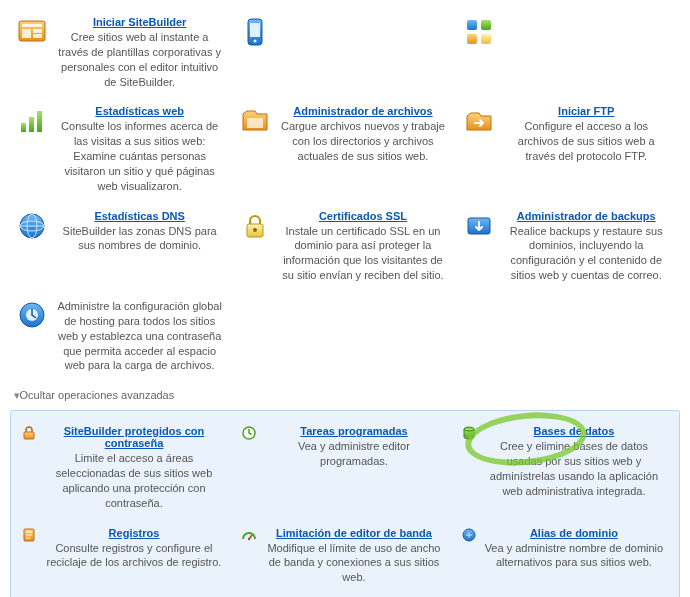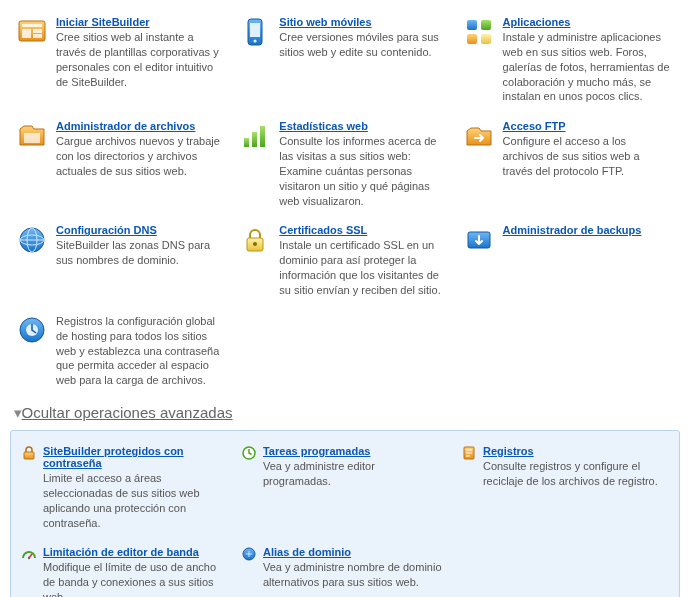--- a/index.html
+++ b/index.html
@@ -8,20 +8,21 @@
     padding: 10px;
     font-family: Tahoma, Arial, sans-serif;
     font-size: 11px;
     color: #444;
     background: #fff;
     width: 690px;
   }
   .section {
     display: flex;
     flex-wrap: wrap;
+    text-align: center;
   }
   .item {
     width: 33.33%;
     padding: 6px 10px 10px 6px;
     display: flex;
     align-items: flex-start;
   }
   .icon {
     width: 32px;
     height: 32px;
@@ -52,22 +53,21 @@
   .desc {
     color: #555;
     font-size: 11px;
     line-height: 1.35;
   }
   .toggle-row {
     padding: 6px 4px 8px 4px;
   }
   .toggle {
     color: #666;
-    text-decoration: underline;
-    font-size: 15px;
+    font-size: 11px;
     cursor: pointer;
   }
   .toggle::before {
     content: "▾ ";
     color: #888;
     text-decoration: none;
     display: inline-block;
   }
   .advanced-box {
     border: 1px solid #b9d4ec;
@@ -130,100 +130,98 @@
       <div class="body"><a class="title" href="#">Iniciar SiteBuilder</a><div class="desc">Cree sitios web al instante a través de plantillas corporativas y personales con el editor intuitivo de SiteBuilder.</div></div>
     </div>
     <div class="item">
       <span class="icon">
         <svg width="32" height="32" viewBox="0 0 32 32">
           <rect x="9" y="3" width="14" height="26" rx="3" fill="url(#gBlue)" stroke="#15589b"></rect>
           <rect x="11" y="7" width="10" height="14" fill="#dff0ff"></rect>
           <circle cx="16" cy="25" r="1.6" fill="#dff0ff"></circle>
         </svg>
       </span>
-      <div class="body"><a class="title" href="#">Sitio web móviles</a><div class="desc">Cree versiones móviles para sus sitios web y edite su contenido.</div></div>
     </div>
     <div class="item">
       <span class="icon">
         <svg width="32" height="32" viewBox="0 0 32 32">
           <rect x="4" y="4" width="10" height="10" rx="2" fill="url(#gBlue)"></rect>
           <rect x="18" y="4" width="10" height="10" rx="2" fill="url(#gGreen)"></rect>
           <rect x="4" y="18" width="10" height="10" rx="2" fill="url(#gOrange)"></rect>
           <rect x="18" y="18" width="10" height="10" rx="2" fill="url(#gYellow)"></rect>
         </svg>
       </span>
-      <div class="body"><a class="title" href="#">Aplicaciones</a><div class="desc">Instale y administre aplicaciones web en sus sitios web. Foros, galerías de fotos, herramientas de colaboración y mucho más, se instalan en unos pocos clics.</div></div>
-    </div>
-    <div class="item">
-      <span class="icon">
-        <svg width="32" height="32" viewBox="0 0 32 32">
-          <path d="M4 9l4-3h8l2 3h10v16H4z" fill="url(#gOrange)" stroke="#b97012"></path>
-          <rect x="8" y="13" width="16" height="10" fill="#fff" opacity=".7"></rect>
-        </svg>
-      </span>
-      <div class="body"><a class="title" href="#">Administrador de archivos</a><div class="desc">Cargue archivos nuevos y trabaje con los directorios y archivos actuales de sus sitios web.</div></div>
     </div>
     <div class="item">
       <span class="icon">
         <svg width="32" height="32" viewBox="0 0 32 32">
           <rect x="5" y="18" width="5" height="9" fill="url(#gGreen)"></rect>
           <rect x="13" y="12" width="5" height="15" fill="url(#gGreen)"></rect>
           <rect x="21" y="6" width="5" height="21" fill="url(#gGreen)"></rect>
         </svg>
       </span>
       <div class="body"><a class="title" href="#">Estadísticas web</a><div class="desc">Consulte los informes acerca de las visitas a sus sitios web: Examine cuántas personas visitaron un sitio y qué páginas web visualizaron.</div></div>
     </div>
     <div class="item">
       <span class="icon">
         <svg width="32" height="32" viewBox="0 0 32 32">
+          <path d="M4 9l4-3h8l2 3h10v16H4z" fill="url(#gOrange)" stroke="#b97012"></path>
+          <rect x="8" y="13" width="16" height="10" fill="#fff" opacity=".7"></rect>
+        </svg>
+      </span>
+      <div class="body"><a class="title" href="#">Administrador de archivos</a><div class="desc">Cargue archivos nuevos y trabaje con los directorios y archivos actuales de sus sitios web.</div></div>
+    </div>
+    <div class="item">
+      <span class="icon">
+        <svg width="32" height="32" viewBox="0 0 32 32">
           <path d="M4 11l4-3h8l2 3h10v14H4z" fill="url(#gOrange)" stroke="#b97012"></path>
           <path d="M12 18h8m0 0l-3-3m3 3l-3 3" stroke="#fff" stroke-width="2" fill="none" stroke-linecap="round"></path>
         </svg>
       </span>
-      <div class="body"><a class="title" href="#">Acceso FTP</a><div class="desc">Configure el acceso a los archivos de sus sitios web a través del protocolo FTP.</div></div>
+      <div class="body"><a class="title" href="#">Iniciar FTP</a><div class="desc">Configure el acceso a los archivos de sus sitios web a través del protocolo FTP.</div></div>
     </div>
     <div class="item">
       <span class="icon">
         <svg width="32" height="32" viewBox="0 0 32 32">
           <circle cx="16" cy="16" r="12" fill="url(#gBlue)" stroke="#15589b"></circle>
           <ellipse cx="16" cy="16" rx="12" ry="5" fill="none" stroke="#cfe8ff"></ellipse>
           <ellipse cx="16" cy="16" rx="5" ry="12" fill="none" stroke="#cfe8ff"></ellipse>
           <line x1="4" y1="16" x2="28" y2="16" stroke="#cfe8ff"></line>
         </svg>
       </span>
-      <div class="body"><a class="title" href="#">Configuración DNS</a><div class="desc">SiteBuilder las zonas DNS para sus nombres de dominio.</div></div>
+      <div class="body"><a class="title" href="#">Estadísticas DNS</a><div class="desc">SiteBuilder las zonas DNS para sus nombres de dominio.</div></div>
     </div>
     <div class="item">
       <span class="icon">
         <svg width="32" height="32" viewBox="0 0 32 32">
           <rect x="8" y="14" width="16" height="13" rx="2" fill="url(#gYellow)" stroke="#b99612"></rect>
           <path d="M11 14v-3a5 5 0 0110 0v3" fill="none" stroke="#b99612" stroke-width="2"></path>
           <circle cx="16" cy="20" r="2" fill="#8a6a00"></circle>
         </svg>
       </span>
       <div class="body"><a class="title" href="#">Certificados SSL</a><div class="desc">Instale un certificado SSL en un dominio para así proteger la información que los visitantes de su sitio envían y reciben del sitio.</div></div>
     </div>
     <div class="item">
       <span class="icon">
         <svg width="32" height="32" viewBox="0 0 32 32">
           <rect x="5" y="8" width="22" height="16" rx="2" fill="url(#gBlue)" stroke="#15589b"></rect>
           <path d="M16 12v8m0 0l-3-3m3 3l3-3" stroke="#fff" stroke-width="2" fill="none" stroke-linecap="round"></path>
         </svg>
       </span>
-      <div class="body"><a class="title" href="#">Administrador de backups</a></div>
+      <div class="body"><a class="title" href="#">Administrador de backups</a><div class="desc">Realice backups y restaure sus dominios, incluyendo la configuración y el contenido de sitios web y cuentas de correo.</div></div>
     </div>
     <div class="item">
       <span class="icon">
         <svg width="32" height="32" viewBox="0 0 32 32">
           <circle cx="16" cy="16" r="12" fill="url(#gBlue)" stroke="#15589b"></circle>
           <path d="M10 16a6 6 0 1112 0 6 6 0 01-12 0z" fill="#dff0ff"></path>
           <path d="M16 10v6l4 3" stroke="#15589b" stroke-width="1.5" fill="none"></path>
         </svg>
       </span>
-      <div class="body"><div class="desc">Registros la configuración global de hosting para todos los sitios web y establezca una contraseña que permita acceder al espacio web para la carga de archivos.</div></div>
+      <div class="body"><div class="desc">Administre la configuración global de hosting para todos los sitios web y establezca una contraseña que permita acceder al espacio web para la carga de archivos.</div></div>
     </div>
   </div>
 
 <div class="toggle-row">
   <span class="toggle">Ocultar operaciones avanzadas</span>
 </div>
 
 <div class="advanced-box">
   <div class="section" id="adv-grid">
       <div class="item">
@@ -236,20 +234,30 @@
         <div class="body"><a class="title" href="#">SiteBuilder protegidos con contraseña</a><div class="desc">Limite el acceso a áreas seleccionadas de sus sitios web aplicando una protección con contraseña.</div></div>
       </div>
       <div class="item">
         <span class="icon-sm">
           <svg width="16" height="16" viewBox="0 0 16 16">
             <circle cx="8" cy="8" r="6" fill="#fff" stroke="#4aa51e" stroke-width="1.5"></circle>
             <path d="M8 4v4l2.5 1.5" stroke="#4aa51e" stroke-width="1.5" fill="none"></path>
           </svg>
         </span>
         <div class="body"><a class="title" href="#">Tareas programadas</a><div class="desc">Vea y administre editor programadas.</div></div>
+      </div>
+      <div class="item">
+        <span class="icon-sm">
+          <svg width="16" height="16" viewBox="0 0 16 16">
+            <ellipse cx="8" cy="4" rx="5" ry="2" fill="url(#gGreen)"></ellipse>
+            <path d="M3 4v8c0 1.1 2.2 2 5 2s5-.9 5-2V4" fill="url(#gGreen)" stroke="#3a8815"></path>
+            <ellipse cx="8" cy="4" rx="5" ry="2" fill="none" stroke="#3a8815"></ellipse>
+          </svg>
+        </span>
+        <div class="body highlight"><a class="title" href="#">Bases de datos</a><div class="desc">Cree y elimine bases de datos usadas por sus sitios web y adminístrelas usando la aplicación web administrativa integrada.</div></div>
       </div>
       <div class="item">
         <span class="icon-sm">
           <svg width="16" height="16" viewBox="0 0 16 16">
             <rect x="3" y="2" width="10" height="12" rx="1" fill="url(#gOrange)" stroke="#b97012"></rect>
             <line x1="5" y1="5" x2="11" y2="5" stroke="#fff"></line>
             <line x1="5" y1="8" x2="11" y2="8" stroke="#fff"></line>
             <line x1="5" y1="11" x2="9" y2="11" stroke="#fff"></line>
           </svg>
         </span>

